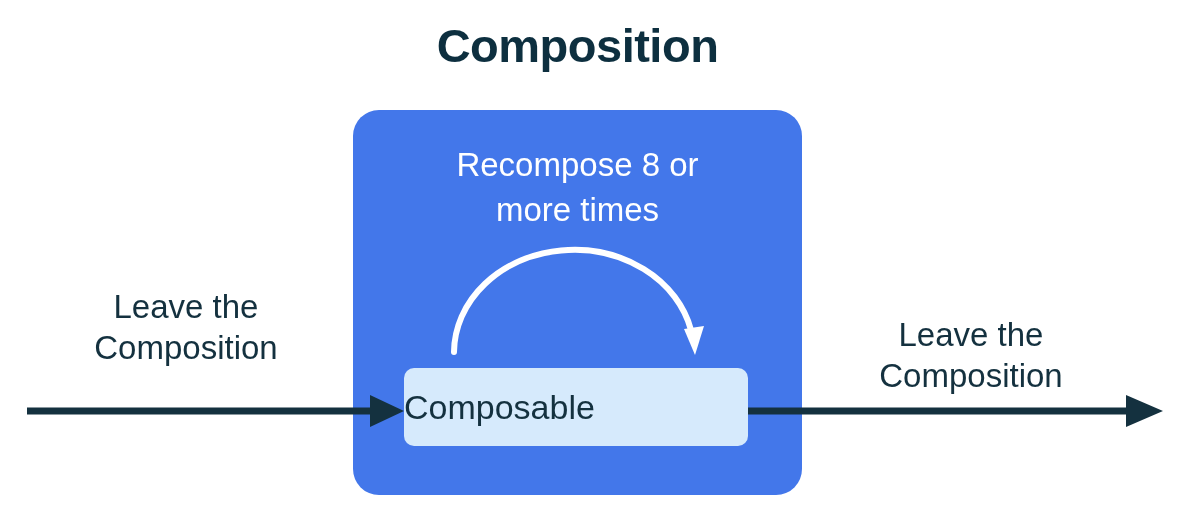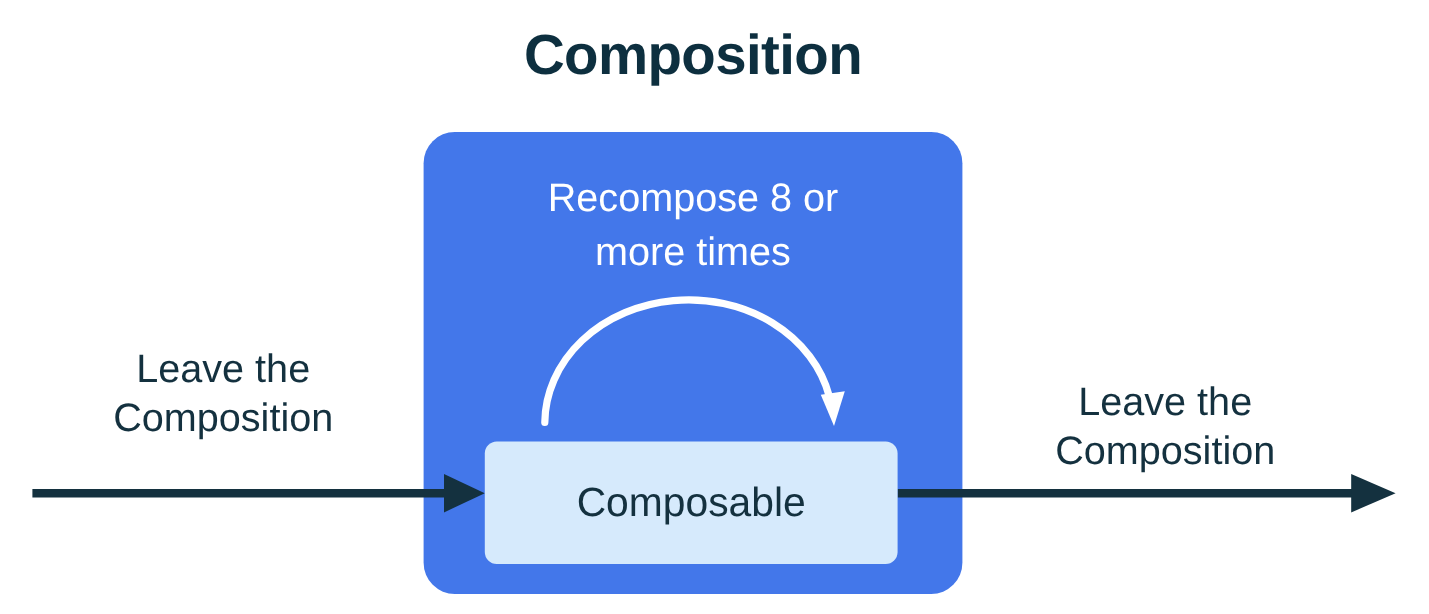--- a/index.html
+++ b/index.html
@@ -67,26 +67,26 @@
     top: 0;
     width: 1191px;
     height: 512px;
     z-index: 2;
   }
   .composable-box {
     position: absolute;
     left: 404px;
     top: 368px;
     width: 344px;
-    height: 102px;
+    height: 78px;
     border-radius: 10px;
     background: #d6eafc;
     display: flex;
     align-items: center;
-    justify-content: center;
+    justify-content: flex-start;
     z-index: 3;
   }
   .composable-box span {
     font-size: 34px;
     color: #14313f;
   }
 </style>
 </head>
 <body>
 

